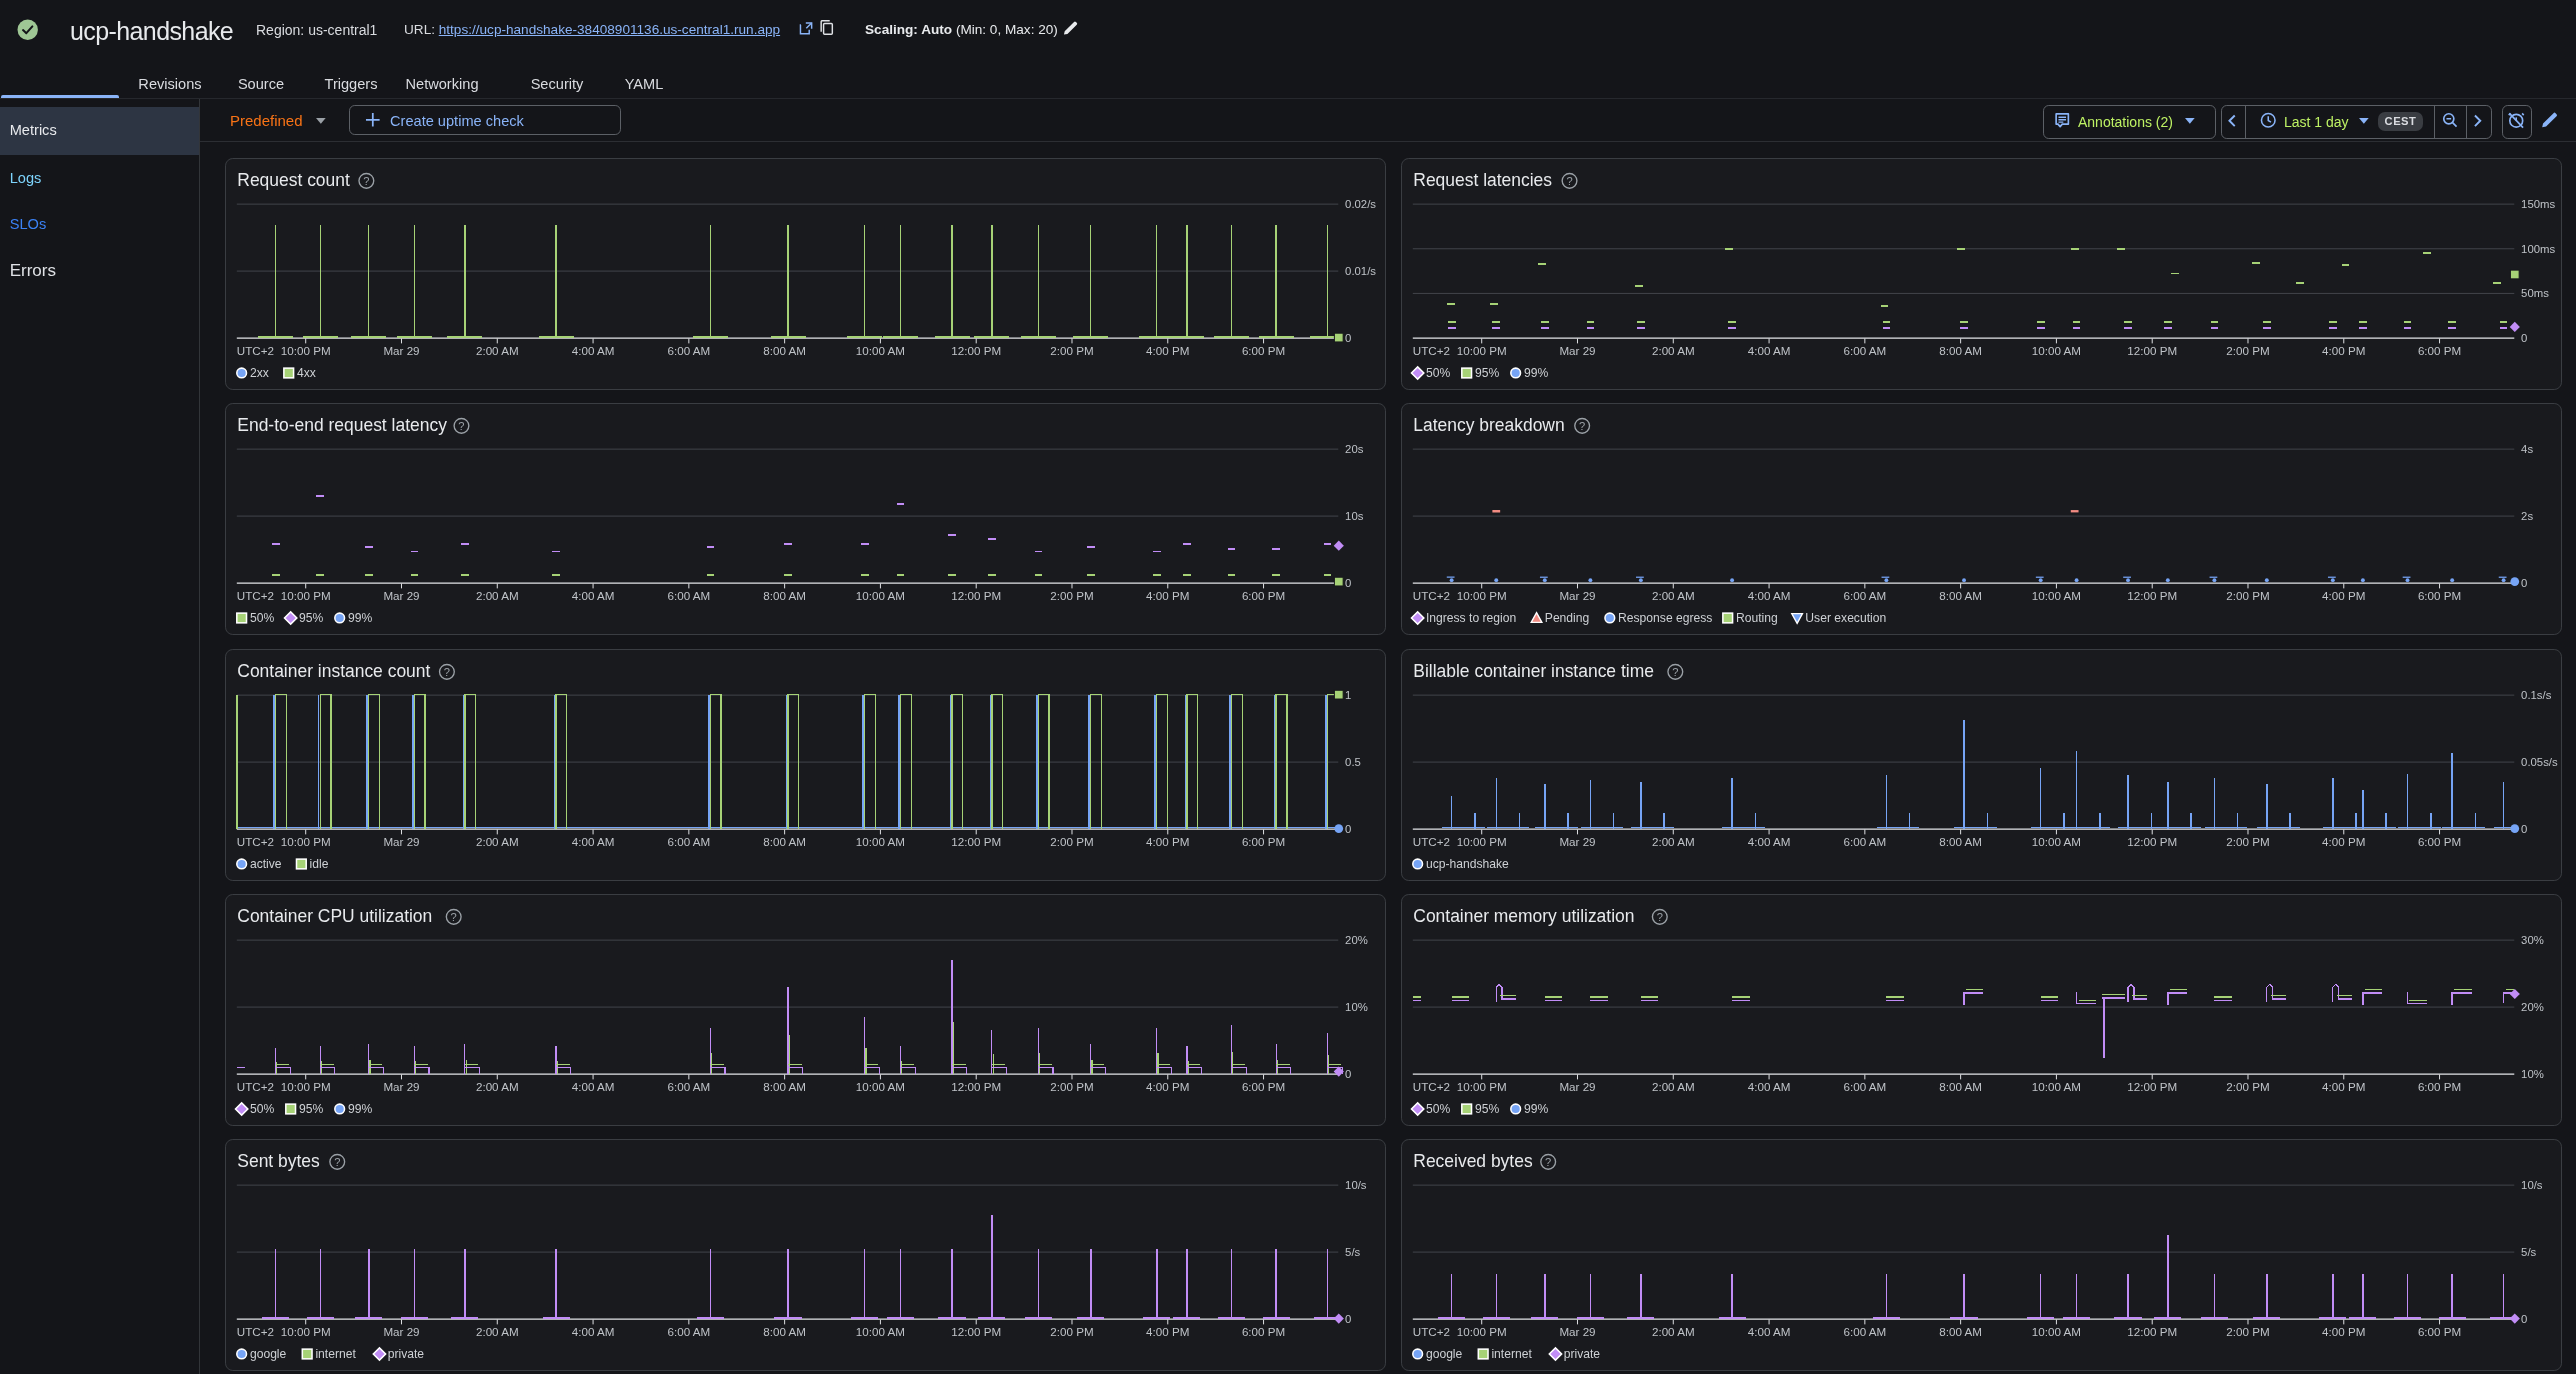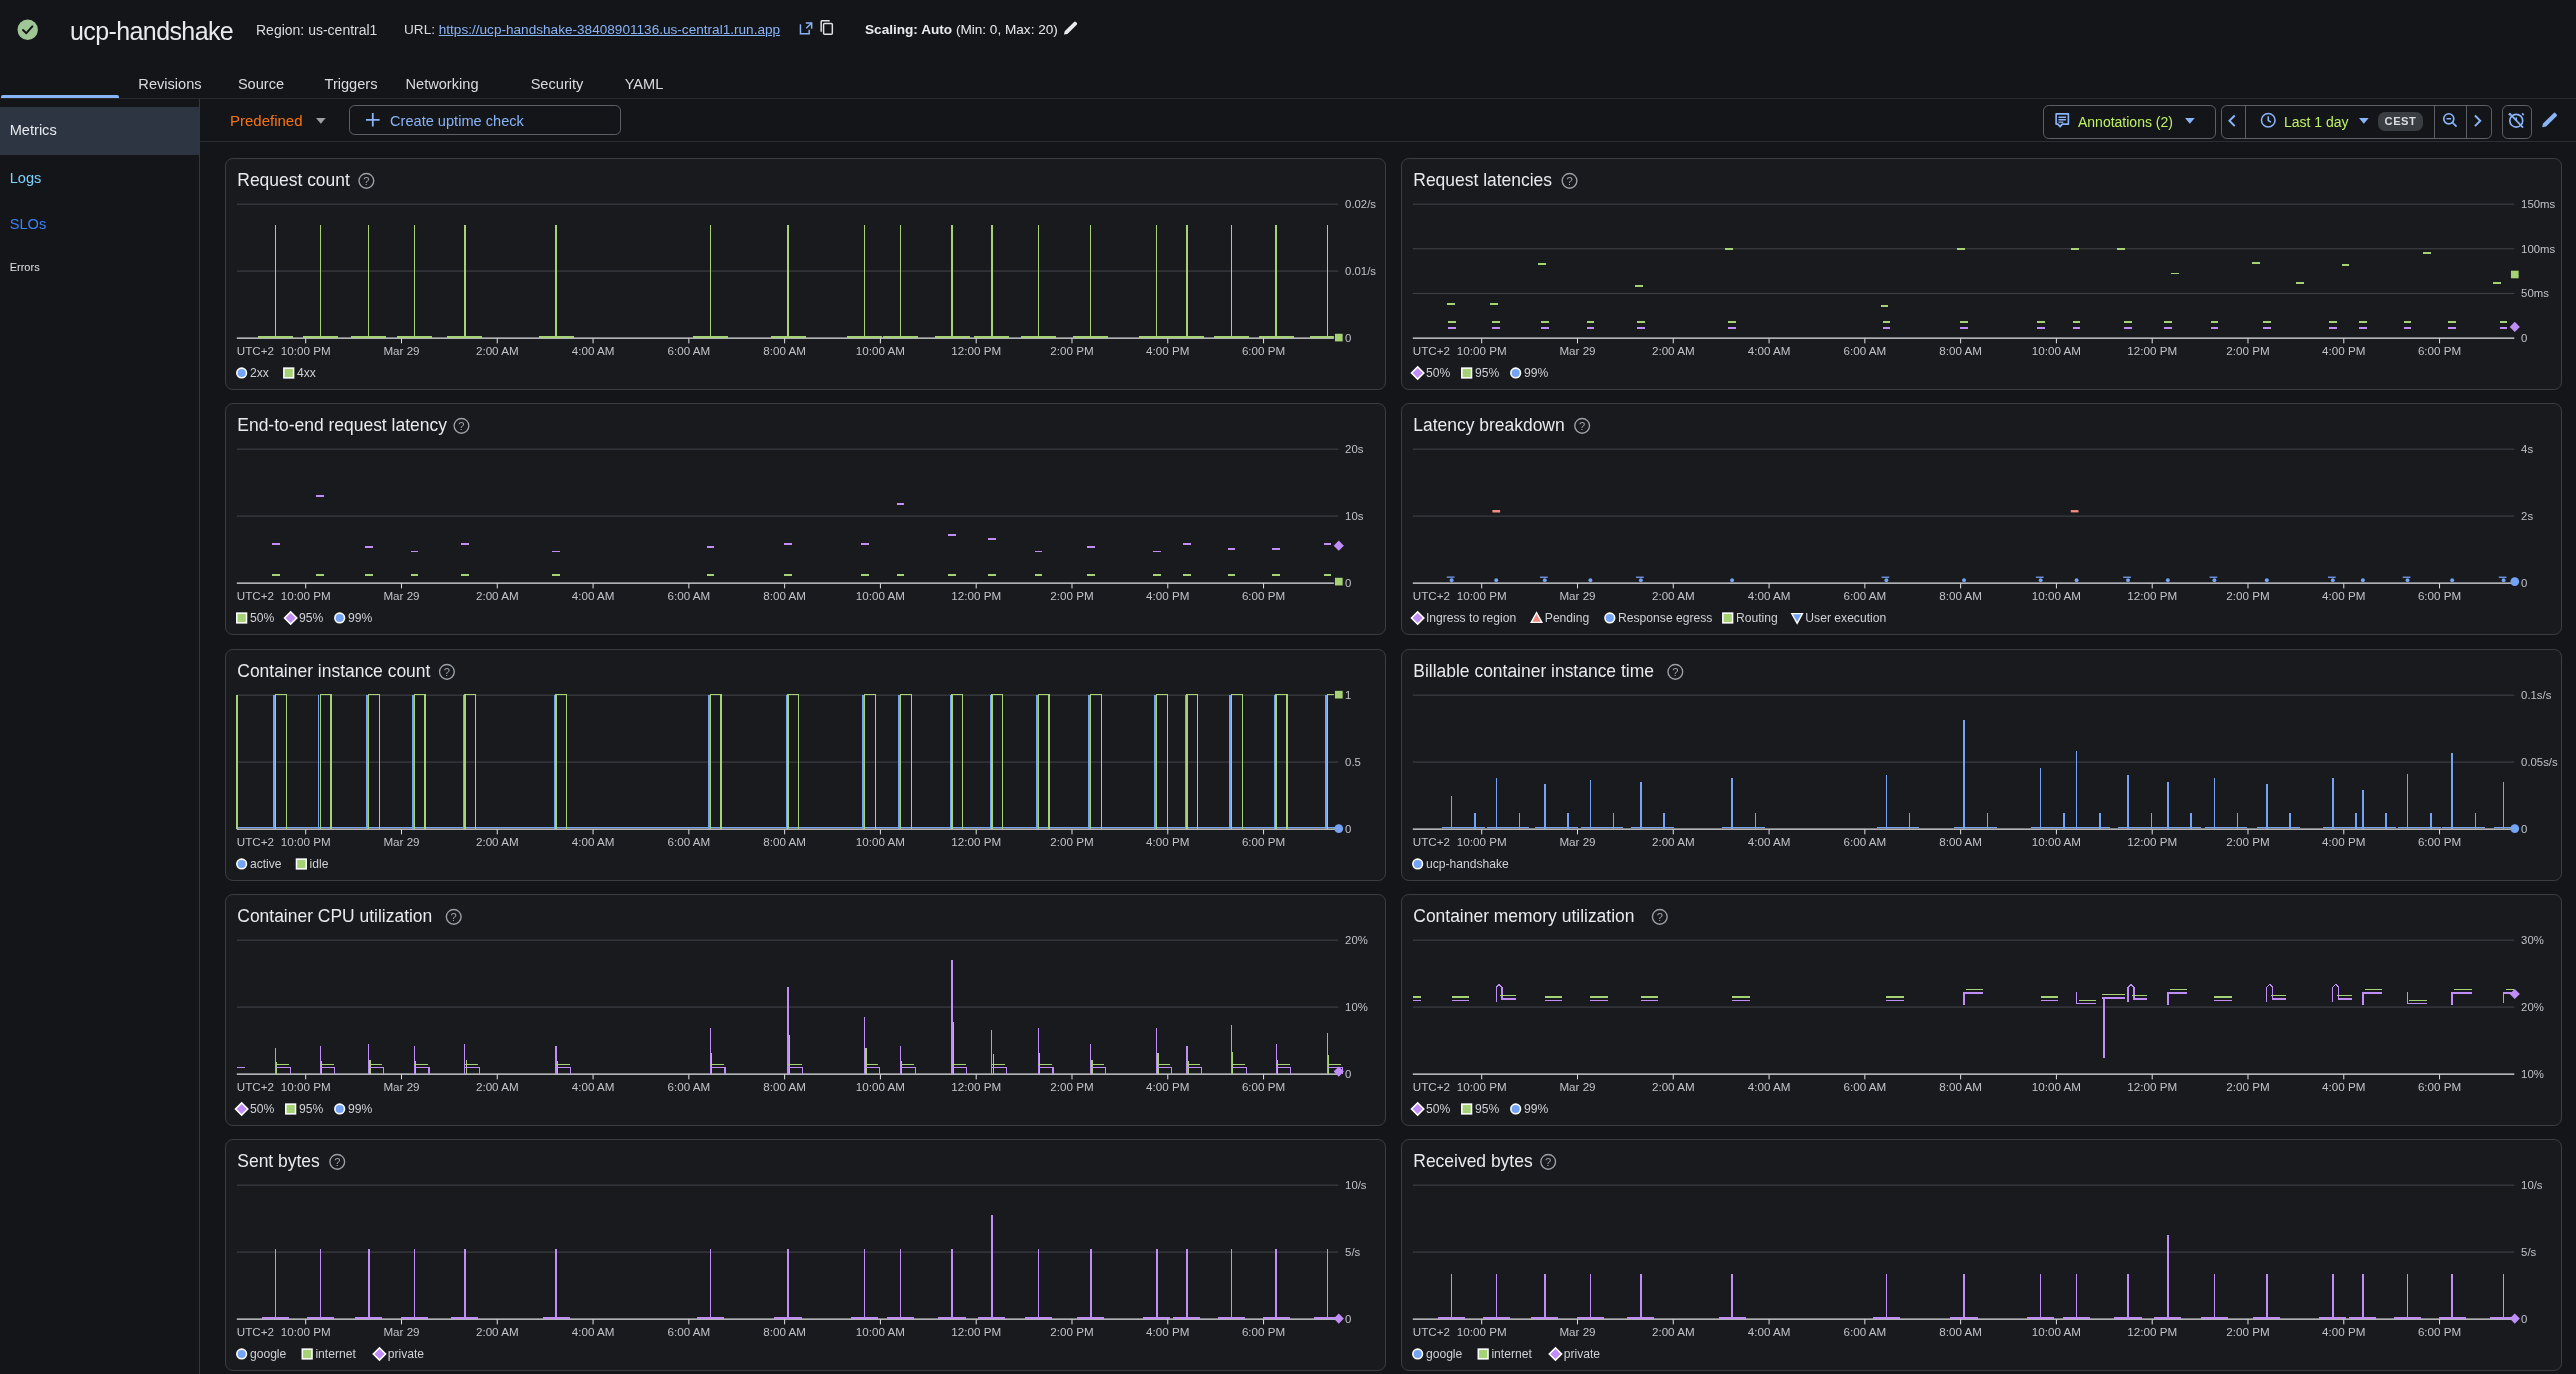--- a/index.html
+++ b/index.html
@@ -43,21 +43,21 @@
 <span style="left:644px">YAML</span>
 </div>
 <div class="abs" style="left:1px;top:95px;width:118px;height:2.9px;background:#8ab4f8;border-radius:1.9px 1.9px 0 0"></div>
 <div class="abs" style="left:0;top:98px;width:2576px;height:1px;background:#26282d"></div>
 
 <div class="abs" style="left:199px;top:99px;width:1px;height:1275px;background:#323539"></div>
 <div class="abs" style="left:0;top:107px;width:199px;height:48px;background:#2d3543"></div>
 <div class="abs" style="left:9.7px;top:122px;font-size:14.6px;color:#e8eaed">Metrics</div>
 <div class="abs" style="left:9.7px;top:170px;font-size:14.6px;color:#7dd3fc">Logs</div>
 <div class="abs" style="left:9.7px;top:216px;font-size:14.6px;color:#3b82f6">SLOs</div>
-<div class="abs" style="left:9.7px;top:261px;font-size:11px;color:#dfe1e5">Errors</div>
+<div class="abs" style="left:9.7px;top:261px;font-size:17px;color:#dfe1e5">Errors</div>
 
 <div class="abs" style="left:200px;top:141px;width:2376px;height:1px;background:#2c2e33"></div>
 <div class="abs" style="left:230px;top:112px;font-size:15px;color:#f97316">Predefined</div>
 <svg width="9.7" height="5.8" viewBox="0 0 10 6" style="position:absolute;left:316px;top:118px">
     <path d="M0 0 h10 l-5 6 Z" fill="#9aa0a6"></path>
   </svg>
 <div class="btn" style="left:349px;top:105px;width:272px;height:30px"></div>
 <svg width="15.6" height="15.6" viewBox="0 0 16 16" style="position:absolute;left:365px;top:112px">
     <path d="M8 1 V 15 M1 8 H 15" stroke="#8ab4f8" stroke-width="1.8"></path>
   </svg>

